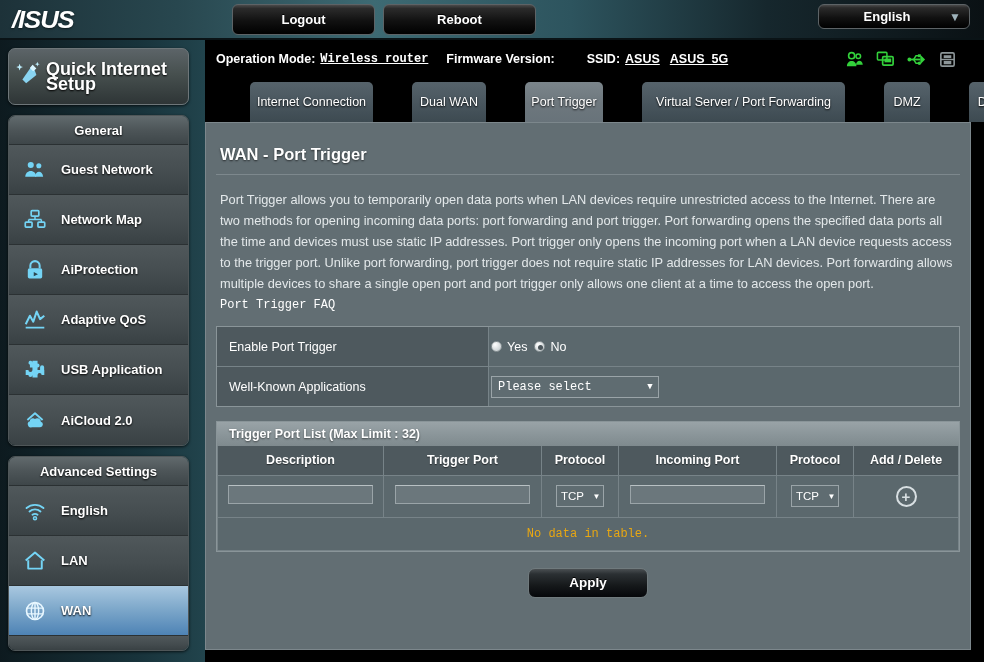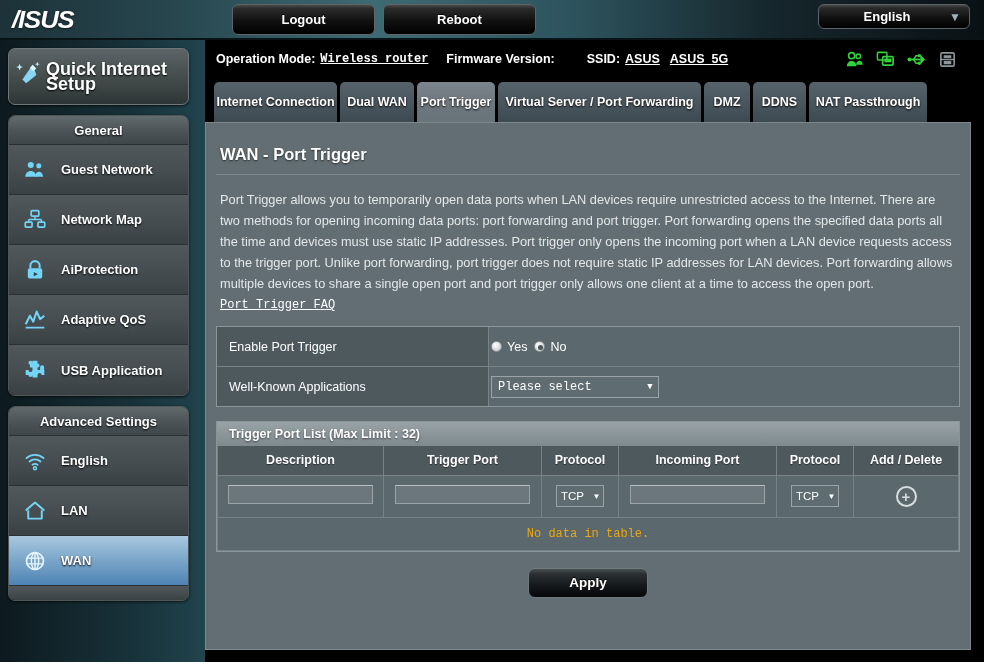--- a/index.html
+++ b/index.html
@@ -134,24 +134,24 @@
 
   
   #tabs {
     position: absolute; left: 214px; top: 82px; height: 40px;
     display: flex; align-items: flex-end;
   }
   .tab {
     height: 40px; margin-right: 3px;
     background: linear-gradient(to bottom,#56636b 0%,#47545c 60%,#3d4a51 100%);
     border-radius: 5px 5px 0 0;
-    color: #fff; font-size: 12.5px; font-weight: bold;
+    color: #fff; font-size: 12.5px; font-weight: normal;
     display: flex; align-items: center; justify-content: center;
     text-align: center; line-height: 14px; cursor: pointer;
-    text-shadow: 0 1px 2px #000; padding: 0 1px;
+    text-shadow: 0 1px 2px #000; padding: 0 1px; margin-left: 36px;
   }
   .tab.active {
     background: linear-gradient(to bottom,#7b858b 0%,#6d777d 55%,#68737a 100%);
   }
 
   
   #panel {
     position: absolute; left: 205px; top: 122px; width: 766px; height: 528px;
     background: #626e73;
     border: 1px solid #7c878c;
@@ -162,21 +162,21 @@
     text-shadow: 0 1px 2px rgba(0,0,0,.6);
   }
   #title-rule { margin: 10px 10px 0 10px; height: 1px; background: #7d888d; }
   #desc {
     margin: 14px 14px 0 14px; color: #e3e8ea; font-size: 12.8px;
     line-height: 21px; text-align: left;
   }
   #faq-link {
     display: inline-block; margin: 4px 0 0 14px;
     font-family: "Liberation Mono", monospace; font-size: 12px;
-    color: #fff; text-decoration: underline; cursor: pointer; text-align: center;
+    color: #fff; cursor: pointer; text-align: center;
   }
 
   
   .sect { margin: 14px 10px 0 10px; border: 1px solid #8a9599; }
   .secthead {
     height: 24px; display: flex; align-items: center; padding-left: 12px;
     background: linear-gradient(to bottom,#99a3a7 0%,#8a9599 55%,#7f8a8e 100%);
     color: #fff; font-size: 12.5px; font-weight: bold;
     text-shadow: 0 1px 2px rgba(0,0,0,.55);
   }
@@ -391,20 +391,29 @@
 
     <div class="navitem">
       <span class="nav-ic">
         <svg viewBox="0 0 26 26" width="22" height="22">
             <path d="M10 2h6v3.2a2.4 2.4 0 1 1 0 4.8V13h3v-3.2a2.4 2.4 0 1 1 4.8 0V13h.2v6h-3.2a2.4 2.4 0 1 0-4.8 0V22H10v-3.2a2.4 2.4 0 1 1-4.8 0V19H2v-6h3.2a2.4 2.4 0 1 0 4.8 0V10H7V6.8A2.4 2.4 0 1 1 10 5.2z" fill="#74d4f5"></path>
           </svg>
       </span>
       <span class="nav-lbl">USB Application</span>
     </div>
 
+    <div class="navitem">
+      <span class="nav-ic">
+        <svg viewBox="0 0 26 26" width="22" height="22">
+            <path d="M4 13L13 5l9 8" fill="none" stroke="#74d4f5" stroke-width="2.2" stroke-linejoin="round"></path>
+            <path d="M7 14.5a3.6 3.6 0 0 1 3.6-3.6c.9 0 1.7.3 2.3.9a4.3 4.3 0 0 1 7 3.4 3.2 3.2 0 0 1-.8 6.3H9.3A3.6 3.6 0 0 1 7 14.5z" fill="#74d4f5"></path>
+          </svg>
+      </span>
+      <span class="nav-lbl">AiCloud 2.0</span>
+    </div>
   </div>
 
   <div class="navgroup">
     <div class="navhead">Advanced Settings</div>
 
     <div class="navitem">
       <span class="nav-ic">
         <svg viewBox="0 0 26 26" width="22" height="22">
             <path d="M3 9.5a15 15 0 0 1 20 0" fill="none" stroke="#74d4f5" stroke-width="2.2" stroke-linecap="round"></path>
             <path d="M6.5 13.5a10 10 0 0 1 13 0" fill="none" stroke="#74d4f5" stroke-width="2.2" stroke-linecap="round"></path>

